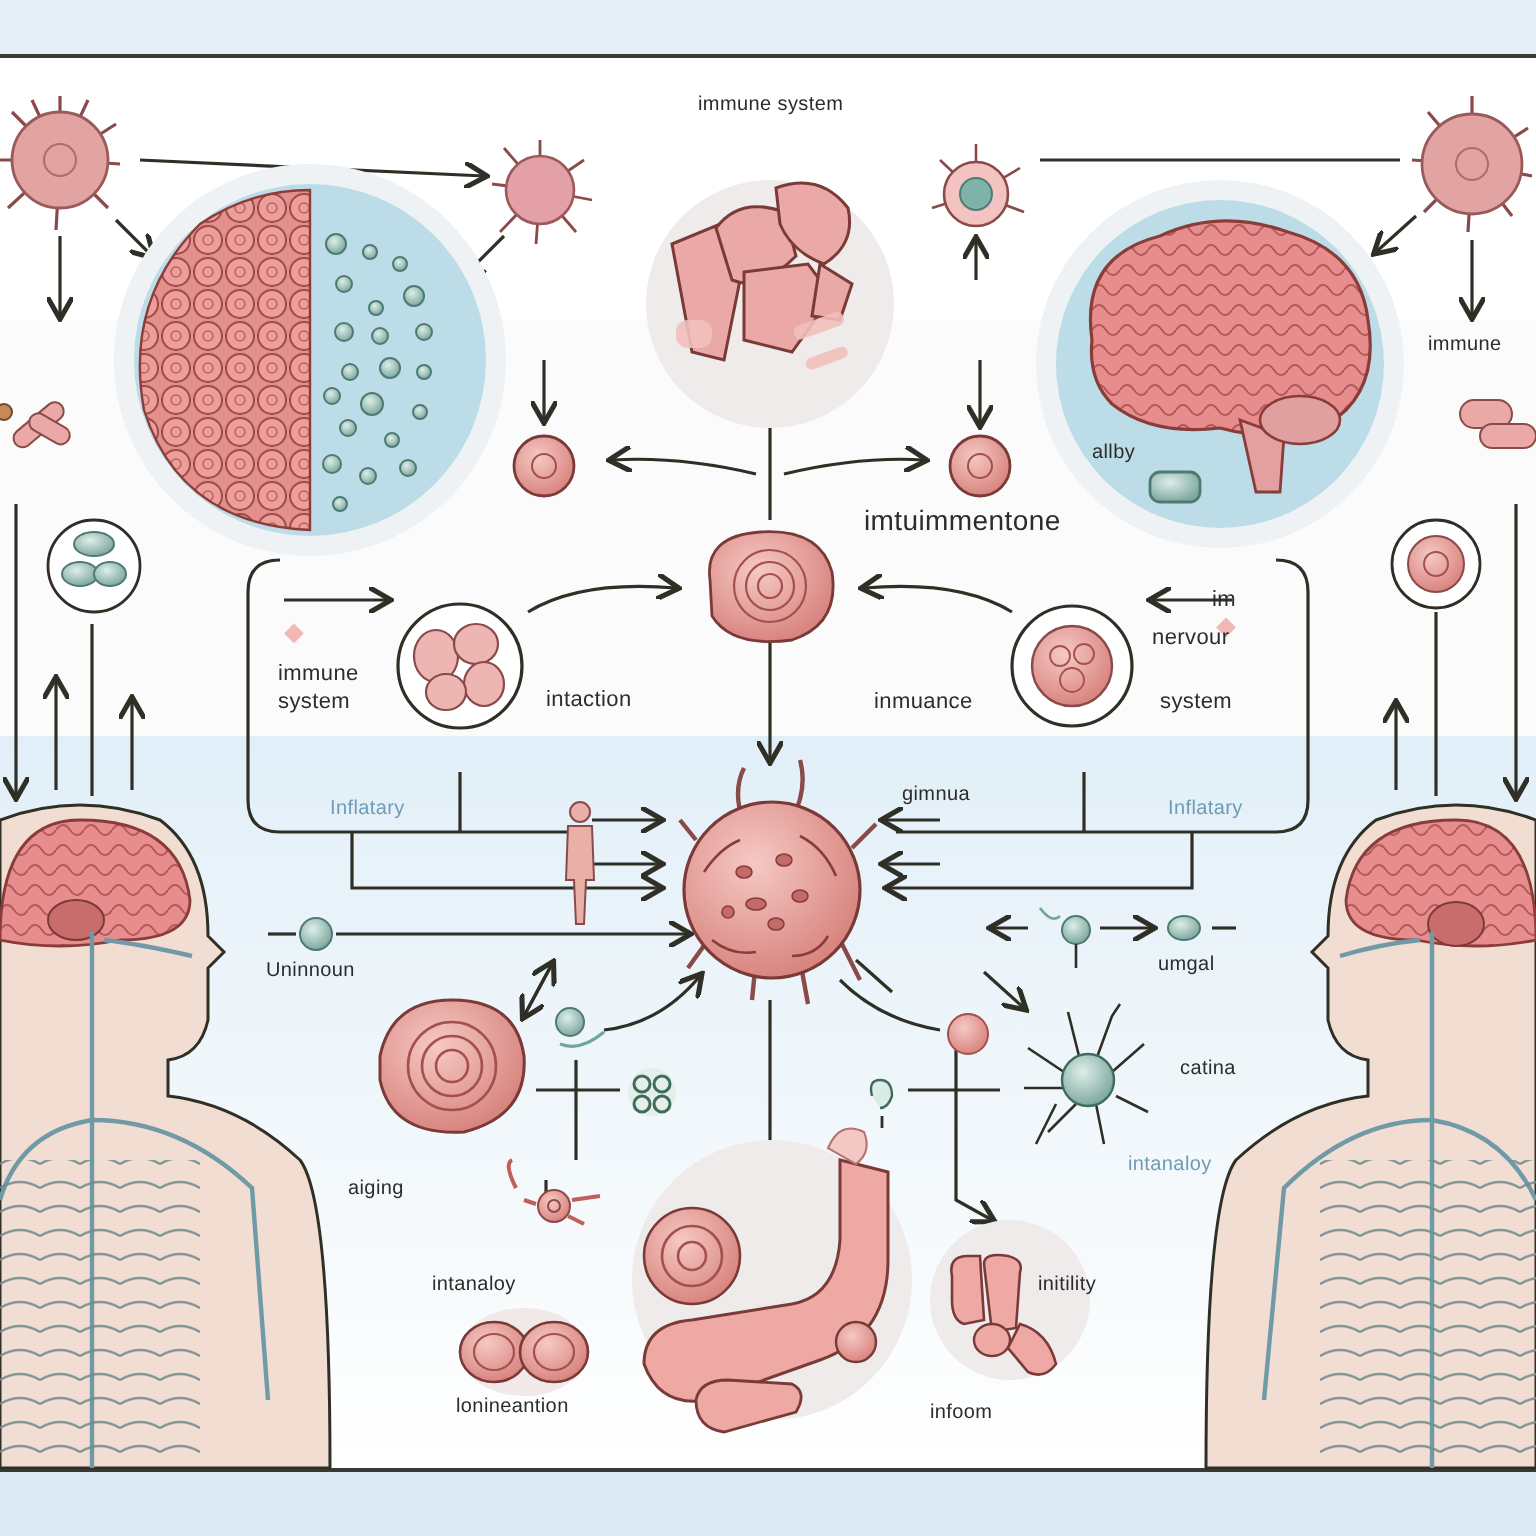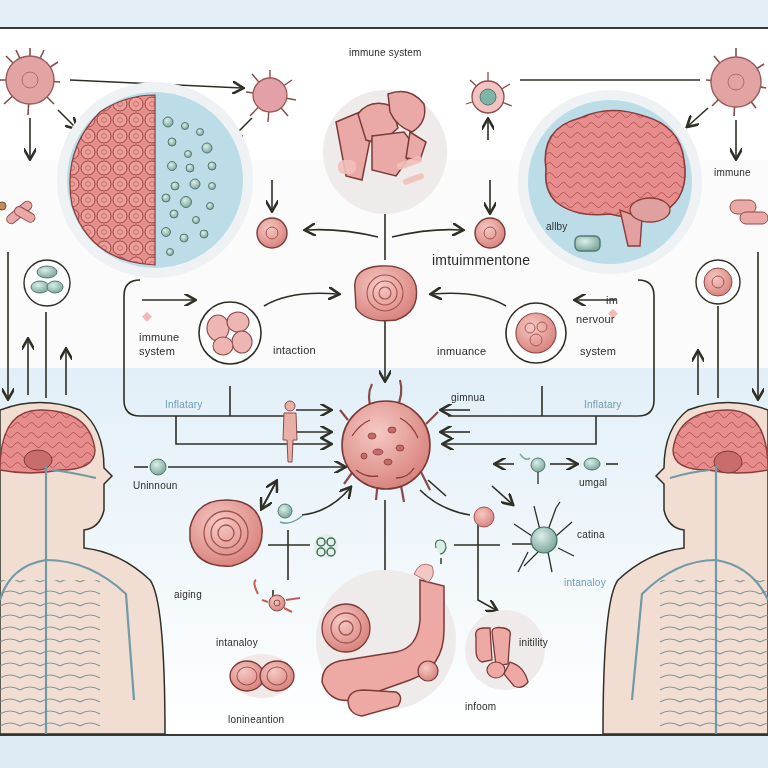--- a/index.html
+++ b/index.html
@@ -446,20 +446,20 @@
 <span class="lbl" style="left:606px; top:294px;">im</span>
 <span class="lbl" style="left:576px; top:313px;">nervour</span>
 <span class="lbl" style="left:580px; top:345px;">system</span>
 
 <span class="lbl muted" style="left:136px; top:399px; font-size:10px;">Inflatary</span>
 <span class="lbl" style="left:451px; top:392px; font-size:10px;">gimnua</span>
 <span class="lbl muted" style="left:555px; top:399px; font-size:10px;">Inflatary</span>
 
 <span class="lbl" style="left:133px; top:480px; font-size:10px;text-align:center;">Uninnoun</span>
 <span class="lbl" style="left:579px; top:477px; font-size:10px;">umgal</span>
-<span class="lbl" style="left:577px; top:529px; font-size:10px;">catina</span>
+<span class="lbl" style="left:590px; top:529px; font-size:10px;">catina</span>
 <span class="lbl muted" style="left:535px; top:577px; font-size:10px;">intanaloy</span>
 
 <span class="lbl" style="left:174px; top:589px; font-size:10px;">aiging</span>
 <span class="lbl" style="left:216px; top:637px; font-size:10px;">intanaloy</span>
-<span class="lbl" style="left:228px; top:698px; font-size:10px;margin-top:16px;">lonineantion</span>
+<span class="lbl" style="left:228px; top:698px; font-size:10px;">lonineantion</span>
 <span class="lbl" style="left:519px; top:637px; font-size:10px;">initility</span>
 <span class="lbl" style="left:465px; top:701px; font-size:10px;">infoom</span>
 
 </body></html>

